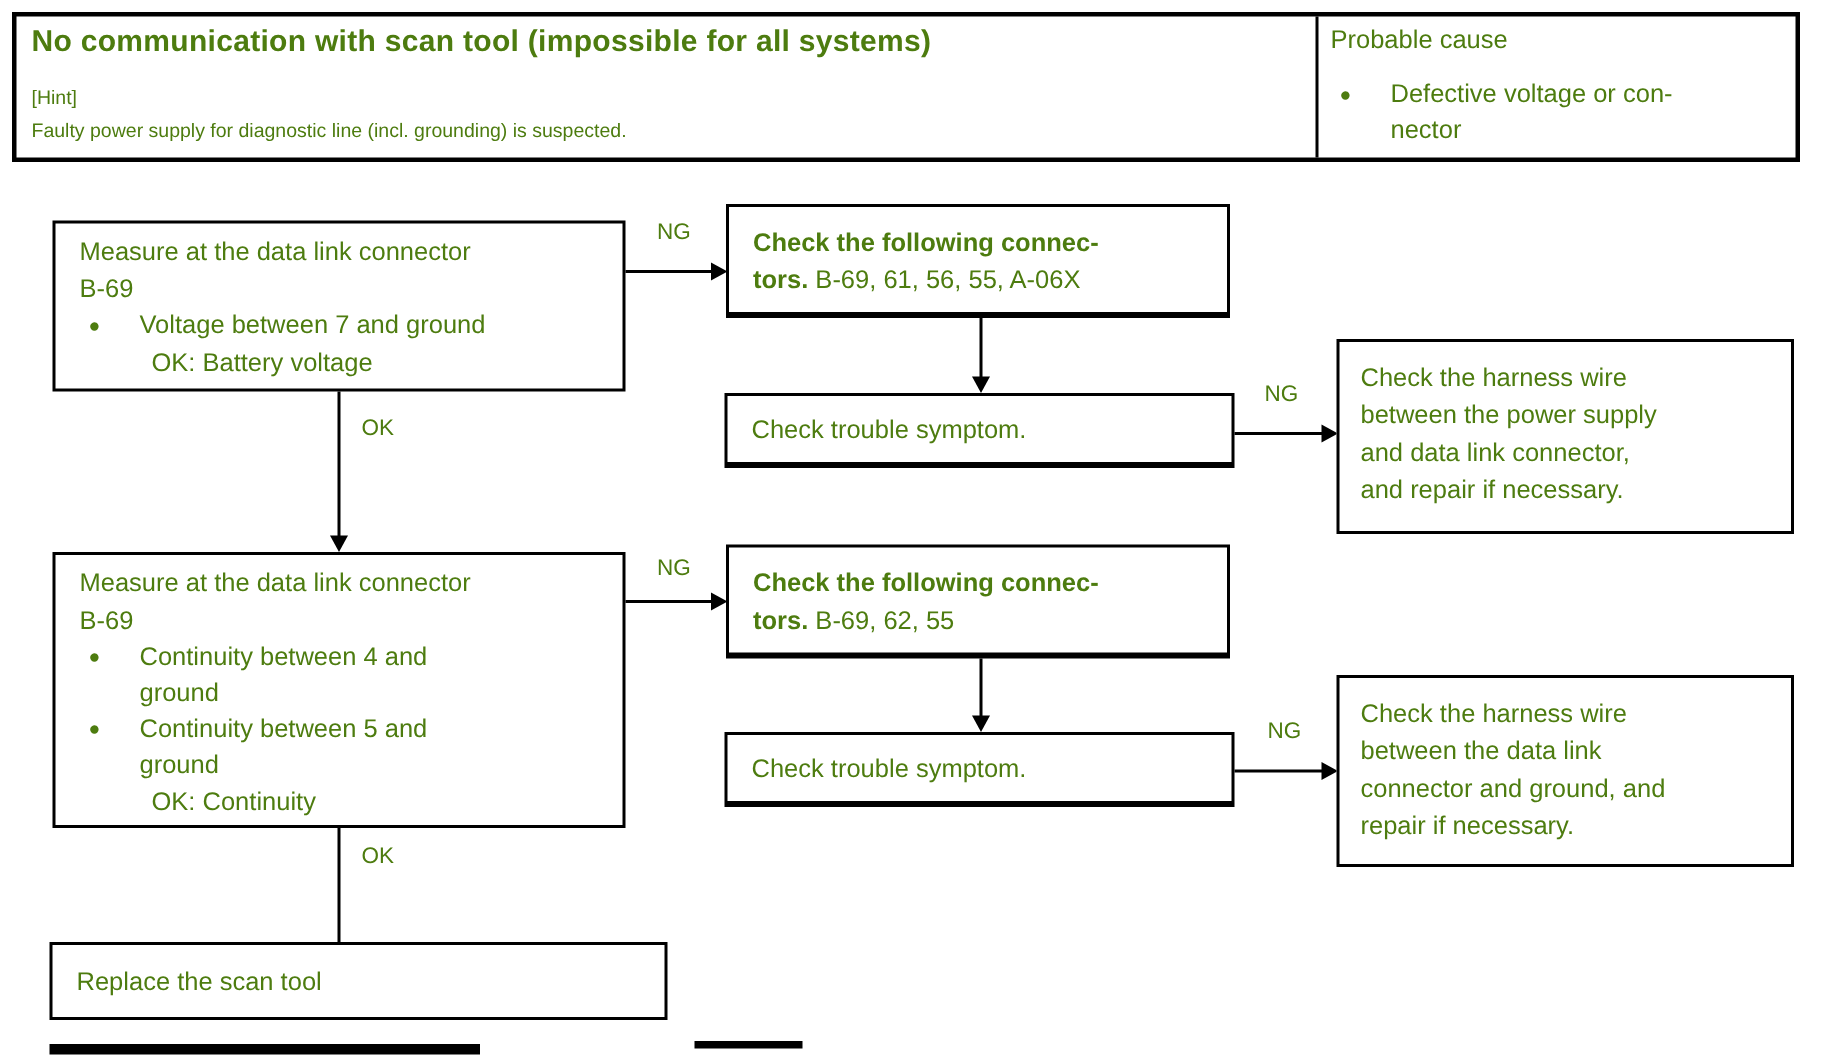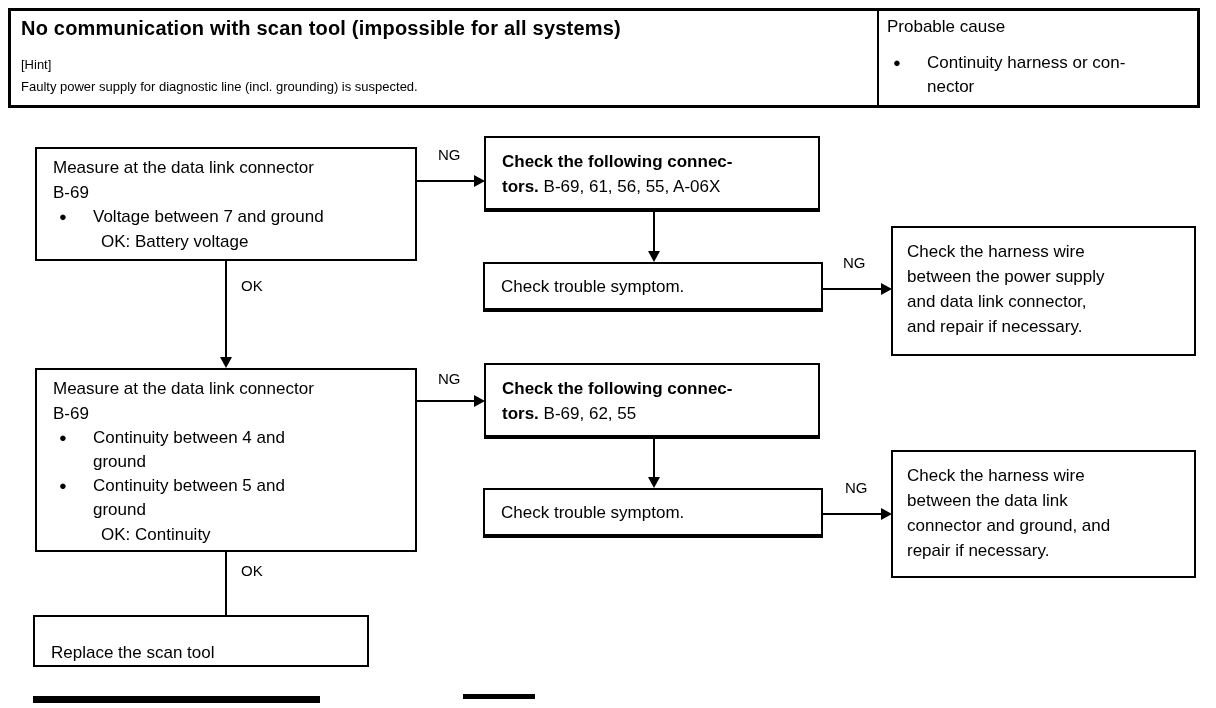--- a/index.html
+++ b/index.html
@@ -1,18 +1,18 @@
 <!DOCTYPE html>
 <html><head>
 <meta charset="utf-8">
 <style>
   html,body { margin:0; padding:0; background:#fff; }
   #page {
     position:relative; width:1216px; height:708px; background:#ffffff;
-    font-family:"Liberation Sans", sans-serif; color:#000000;
+    font-family:"Liberation Sans", sans-serif; color:#4d7c0f;
     overflow:hidden;
   }
   
   #header {
     position:absolute; left:8px; top:8px; width:1192px; height:100px;
     border:3px solid #000; box-sizing:border-box; display:flex;
   }
   #header-left {
     width:868px; border-right:2px solid #000; box-sizing:border-box;
     padding:6px 10px 4px 10px;
@@ -57,21 +57,21 @@
   <div id="header">
     <div id="header-left">
       <div class="title">No communication with scan tool (impossible for all systems)</div>
       <div class="hdr-text">[Hint]</div>
       <div class="hdr-text">Faulty power supply for diagnostic line (incl. grounding) is suspected.</div>
     </div>
     <div id="header-right">
       <div class="pc-label">Probable cause</div>
       <div class="bullet-row">
         <span class="bullet-glyph">●</span>
-        <span class="pre">Continuity harness or con-
+        <span class="pre">Defective voltage or con-
 nector</span>
       </div>
     </div>
   </div>
 
   <div class="box box-pad" style="left:35px; top:147px; width:382px; height:114px;">
     <div>Measure at the data link connector</div>
     <div>B-69</div>
     <div class="bullet-row">
       <span class="bullet-glyph">●</span>
@@ -147,20 +147,20 @@
 
   <div class="box pre" style="left:891px; top:450px; width:305px; height:128px; padding:11px 4px 4px 14px;">Check the harness wire
 between the data link
 connector and ground, and
 repair if necessary.</div>
 
   <div class="flow-label" style="left:241px; top:562px;">OK</div>
   <div class="vline" style="left:225px; top:552px; height:88px;"></div>
   <div class="arr-down" style="left:220px; top:638px;"></div>
 
-  <div class="box vcenter" style="left:33px; top:615px; width:336px; height:52px;align-items:flex-end;">
+  <div class="box vcenter" style="left:33px; top:628px; width:412px; height:52px;">
     <span>Replace the scan tool</span>
   </div>
 
   <div class="artifact" style="left:33px; top:696px; width:287px; height:7px;"></div>
   <div class="artifact" style="left:463px; top:694px; width:72px; height:5px;"></div>
 
 </div>
 
 </body></html>

